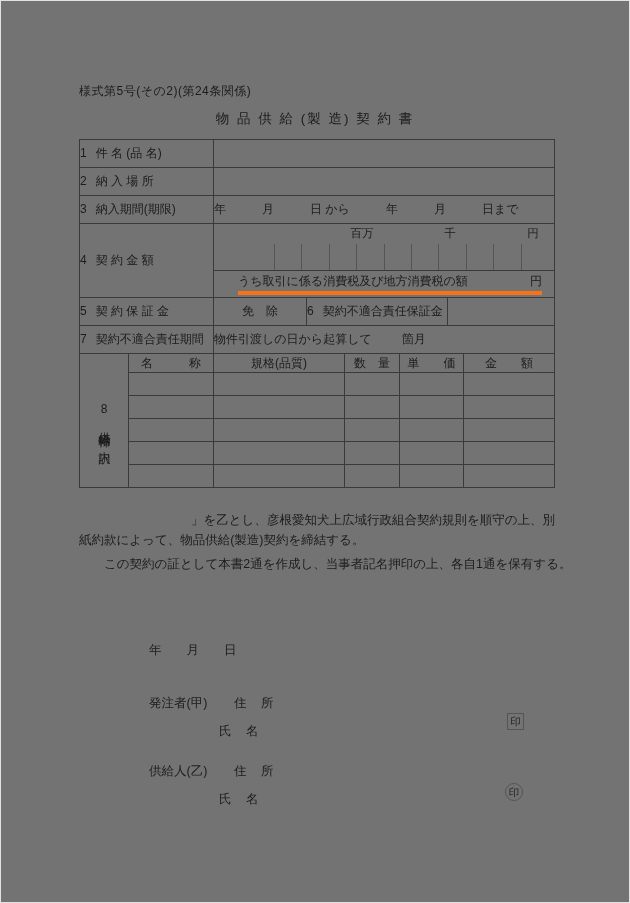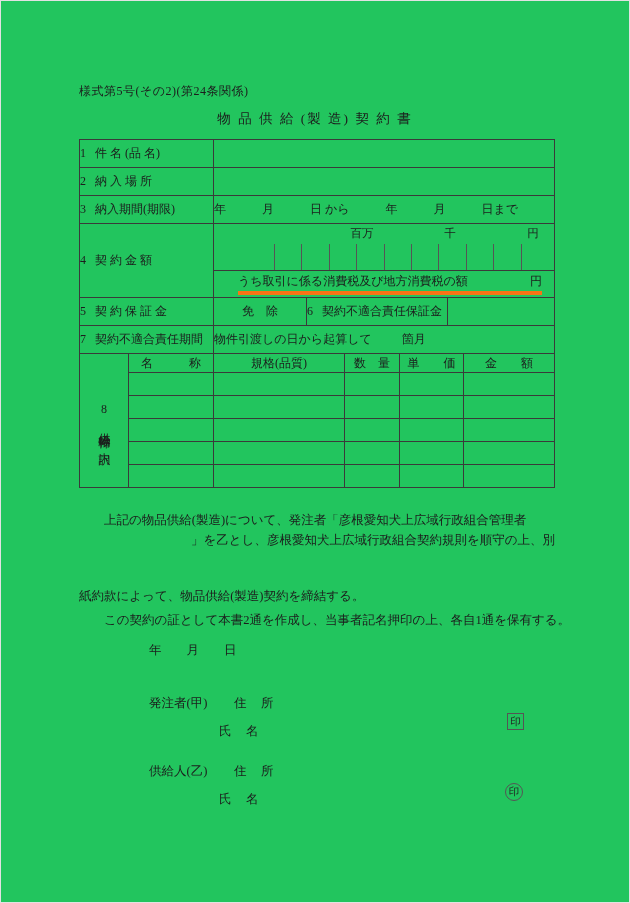--- a/index.html
+++ b/index.html
@@ -1,19 +1,19 @@
 <!DOCTYPE html>
 <html><head>
 <meta charset="utf-8">
 <style>
   html,body{margin:0;padding:0;background:#888;}
   .page{
     position:relative;width:630px;height:903px;margin:0 auto;
-    background:#22c55e;border:1px solid #e2e2e2;box-sizing:border-box;
-    font-family:Liberation Serif, serif;
+    background:#737373;border:1px solid #e2e2e2;box-sizing:border-box;
+    font-family:Liberation Sans, sans-serif;
     color:#1c1c1c;font-size:12px;
   }
   
   .form-number{position:absolute;left:78px;top:82px;font-size:12px;letter-spacing:.5px;}
   .doc-title{position:absolute;left:0;top:109px;width:100%;text-align:center;font-size:13.5px;letter-spacing:2px;}
   
   table.main-table{position:absolute;left:78px;top:138px;width:475px;border-collapse:collapse;table-layout:fixed;}
   table.main-table td{border:1px solid #3a3a3a;padding:0;vertical-align:middle;font-size:12px;overflow:hidden;}
   td.lbl{padding-left:8px;text-align:left;}
   td.lbl .num{display:inline-block;margin-right:9px;}
@@ -35,21 +35,21 @@
   
   td.side-cell{vertical-align:top;}
   .side-inner{display:flex;flex-direction:column;align-items:center;padding-top:5px;gap:7px;}
   .side-num{font-size:12px;}
   .side-text{writing-mode:vertical-rl;letter-spacing:1px;font-size:12px;}
   tr.detail-header td.dh{height:18px;text-align:center;font-size:12px;}
   tr.detail-row td{height:22px;}
   
   .body-text{position:absolute;left:78px;top:509px;width:478px;font-size:12.5px;line-height:20px;}
   .pline{white-space:nowrap;}
-  .pl-a{padding-left:25px;} .pl-b{padding-left:78px;} .pl-c{padding-left:110px;text-align:center;} .pl-d{padding-left:0;margin-top:36px;}
+  .pl-a{padding-left:25px;} .pl-b{padding-left:78px;} .pl-c{padding-left:110px;text-align:center;} .pl-d{padding-left:0;}
   .para2{margin-top:4px;padding-left:25px;white-space:nowrap;}
   
   .date-line{position:absolute;left:148px;top:641px;font-size:12.5px;}
   .party{position:absolute;left:148px;font-size:12.5px;line-height:28px;}
   .party1{top:688px;} .party2{top:756px;}
   .party .role{display:inline-block;min-width:60px;margin-right:25px;}
   .party .line2{padding-left:70px;}
   .plabel{letter-spacing:1px;}
   .seal{position:absolute;text-align:center;font-size:10.5px;color:#222;}
   .seal-square{left:506px;top:712px;width:15px;height:15px;line-height:15px;border:1px solid #555;}
@@ -186,21 +186,20 @@
           <td></td>
           <td colspan="2"></td>
           <td></td>
           <td colspan="2"></td>
           <td></td>
         </tr>
       </tbody>
   </table>
 
   <div class="body-text">
-    <div class="pline pl-a">上記の物品供給(製造)について、発注者「彦根愛知犬上広域行政組合管理者</div>
     <div class="pline pl-c">」を乙とし、彦根愛知犬上広域行政組合契約規則を順守の上、別</div>
     <div class="pline pl-d">紙約款によって、物品供給(製造)契約を締結する。</div>
     <div class="para2">この契約の証として本書2通を作成し、当事者記名押印の上、各自1通を保有する。</div>
   </div>
 
   <div class="date-line">年　　月　　日</div>
 
   <div class="party party1">
     <div class="line1">
       <span class="role">発注者(甲)</span><span class="plabel">住　所</span>

